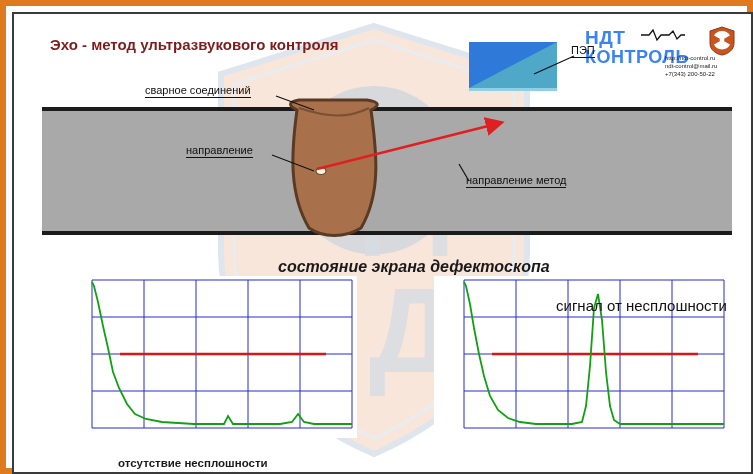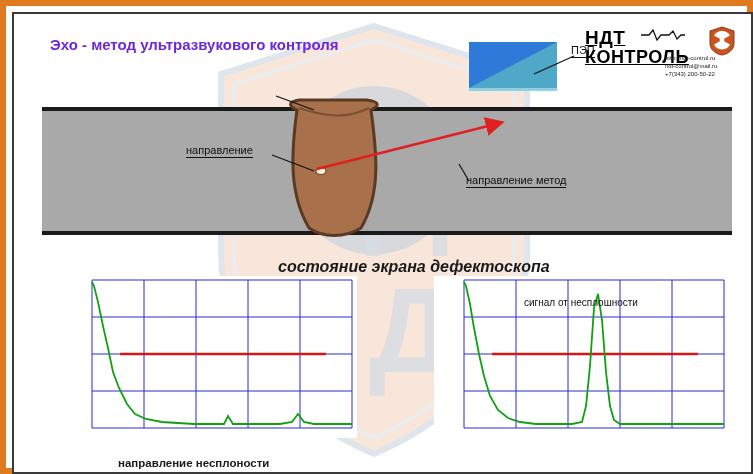--- a/index.html
+++ b/index.html
@@ -27,21 +27,21 @@
 
   
   .watermark{
     position:absolute;left:195px;top:8px;width:330px;height:440px;
     opacity:.45;
   }
 
   
   .title{
     position:absolute;left:36px;top:22px;
-    font-size:15px;font-weight:bold;color:#6d28d9;
+    font-size:15px;font-weight:bold;color:#7f1d1d;
     white-space:nowrap;
   }
 
   
   .plate{
     position:absolute;left:28px;top:95px;width:690px;height:124px;
     background:#a9a9a9;
   }
   .plate-line-top{position:absolute;left:28px;top:93px;width:690px;height:4px;background:#1b1b1b;}
   .plate-line-bot{position:absolute;left:28px;top:217px;width:690px;height:4px;background:#1b1b1b;}
@@ -71,22 +71,22 @@
     white-space:nowrap;
   }
   .cap.left{left:104px;}
   .cap.right{left:465px;}
 
   
   .logo{
     position:absolute;right:16px;top:14px;width:150px;height:60px;
   }
   .logo-text{
-    position:absolute;left:0;top:0;font-weight:bold;color:#000000;
-    font-size:19px;letter-spacing:.5px;line-height:19px;text-decoration:underline;
+    position:absolute;left:0;top:0;font-weight:bold;color:#3b82f6;
+    font-size:19px;letter-spacing:.5px;line-height:19px;
   }
   .logo-text .l2{font-size:18px;display:block;margin-top:1px;}
   .logo-contact{
     position:absolute;left:80px;top:26px;font-size:6px;color:#222;line-height:8px;
     text-align:left;
   }
   .logo-mark{position:absolute;right:0;top:-2px;width:26px;height:30px;}
 </style>
 </head>
 <body>
@@ -181,20 +181,21 @@
         <line x1="262" y1="82" x2="300" y2="96" stroke="#111" stroke-width="1.2"></line>
 
         <line x1="258" y1="141" x2="300" y2="157" stroke="#111" stroke-width="1.2"></line>
 
         <line x1="455" y1="167" x2="445" y2="150" stroke="#111" stroke-width="1.2"></line>
 
         <line x1="560" y1="293" x2="540" y2="305" stroke="#111" stroke-width="1"></line>
       </svg>
 
       <div class="lbl under" style="left:557px;top:30px;">ПЭП</div>
+      <div class="lbl under" style="left:131px;top:70px;">сварное соединений</div>
       <div class="lbl under" style="left:172px;top:130px;">направление</div>
       <div class="lbl under" style="left:452px;top:160px;">направление метод</div>
 
       <div class="screens-cap">состояние экрана дефектоскопа</div>
 
       <svg class="scope left" viewBox="0 0 295 162">
 
         <g stroke="#2a2ad0" stroke-width="1" fill="none">
           <line x1="30" y1="4" x2="30" y2="152"></line>
           <line x1="82" y1="4" x2="82" y2="152"></line>
@@ -225,19 +226,19 @@
           <line x1="30" y1="4" x2="290" y2="4"></line>
           <line x1="30" y1="41" x2="290" y2="41"></line>
           <line x1="30" y1="78" x2="290" y2="78"></line>
           <line x1="30" y1="115" x2="290" y2="115"></line>
           <line x1="30" y1="152" x2="290" y2="152"></line>
         </g>
         <line x1="58" y1="78" x2="264" y2="78" stroke="#d81616" stroke-width="2.6"></line>
         <polyline fill="none" stroke="#12a012" stroke-width="1.8" points="30,6 32,10 36,28 40,52 45,78 50,100 56,120 64,134 74,142 86,146 102,148 120,148 138,148 148,146 152,130 156,90 160,32 164,18 168,44 172,96 176,130 180,144 186,148 200,148 220,148 240,148 262,148 282,148 290,148"></polyline>
       </svg>
 
-      <div class="lbl" style="left:510px;top:283px;font-size:10px;">сигнал от несплошности</div>
-
-      <div class="cap left">направление несплоности</div>
+      <div class="lbl" style="left:542px;top:283px;font-size:15px;">сигнал от несплошности</div>
+
+      <div class="cap left">отсутствие несплошности</div>
 
     </div>
   </div>
 </div>
 
 </body></html>

